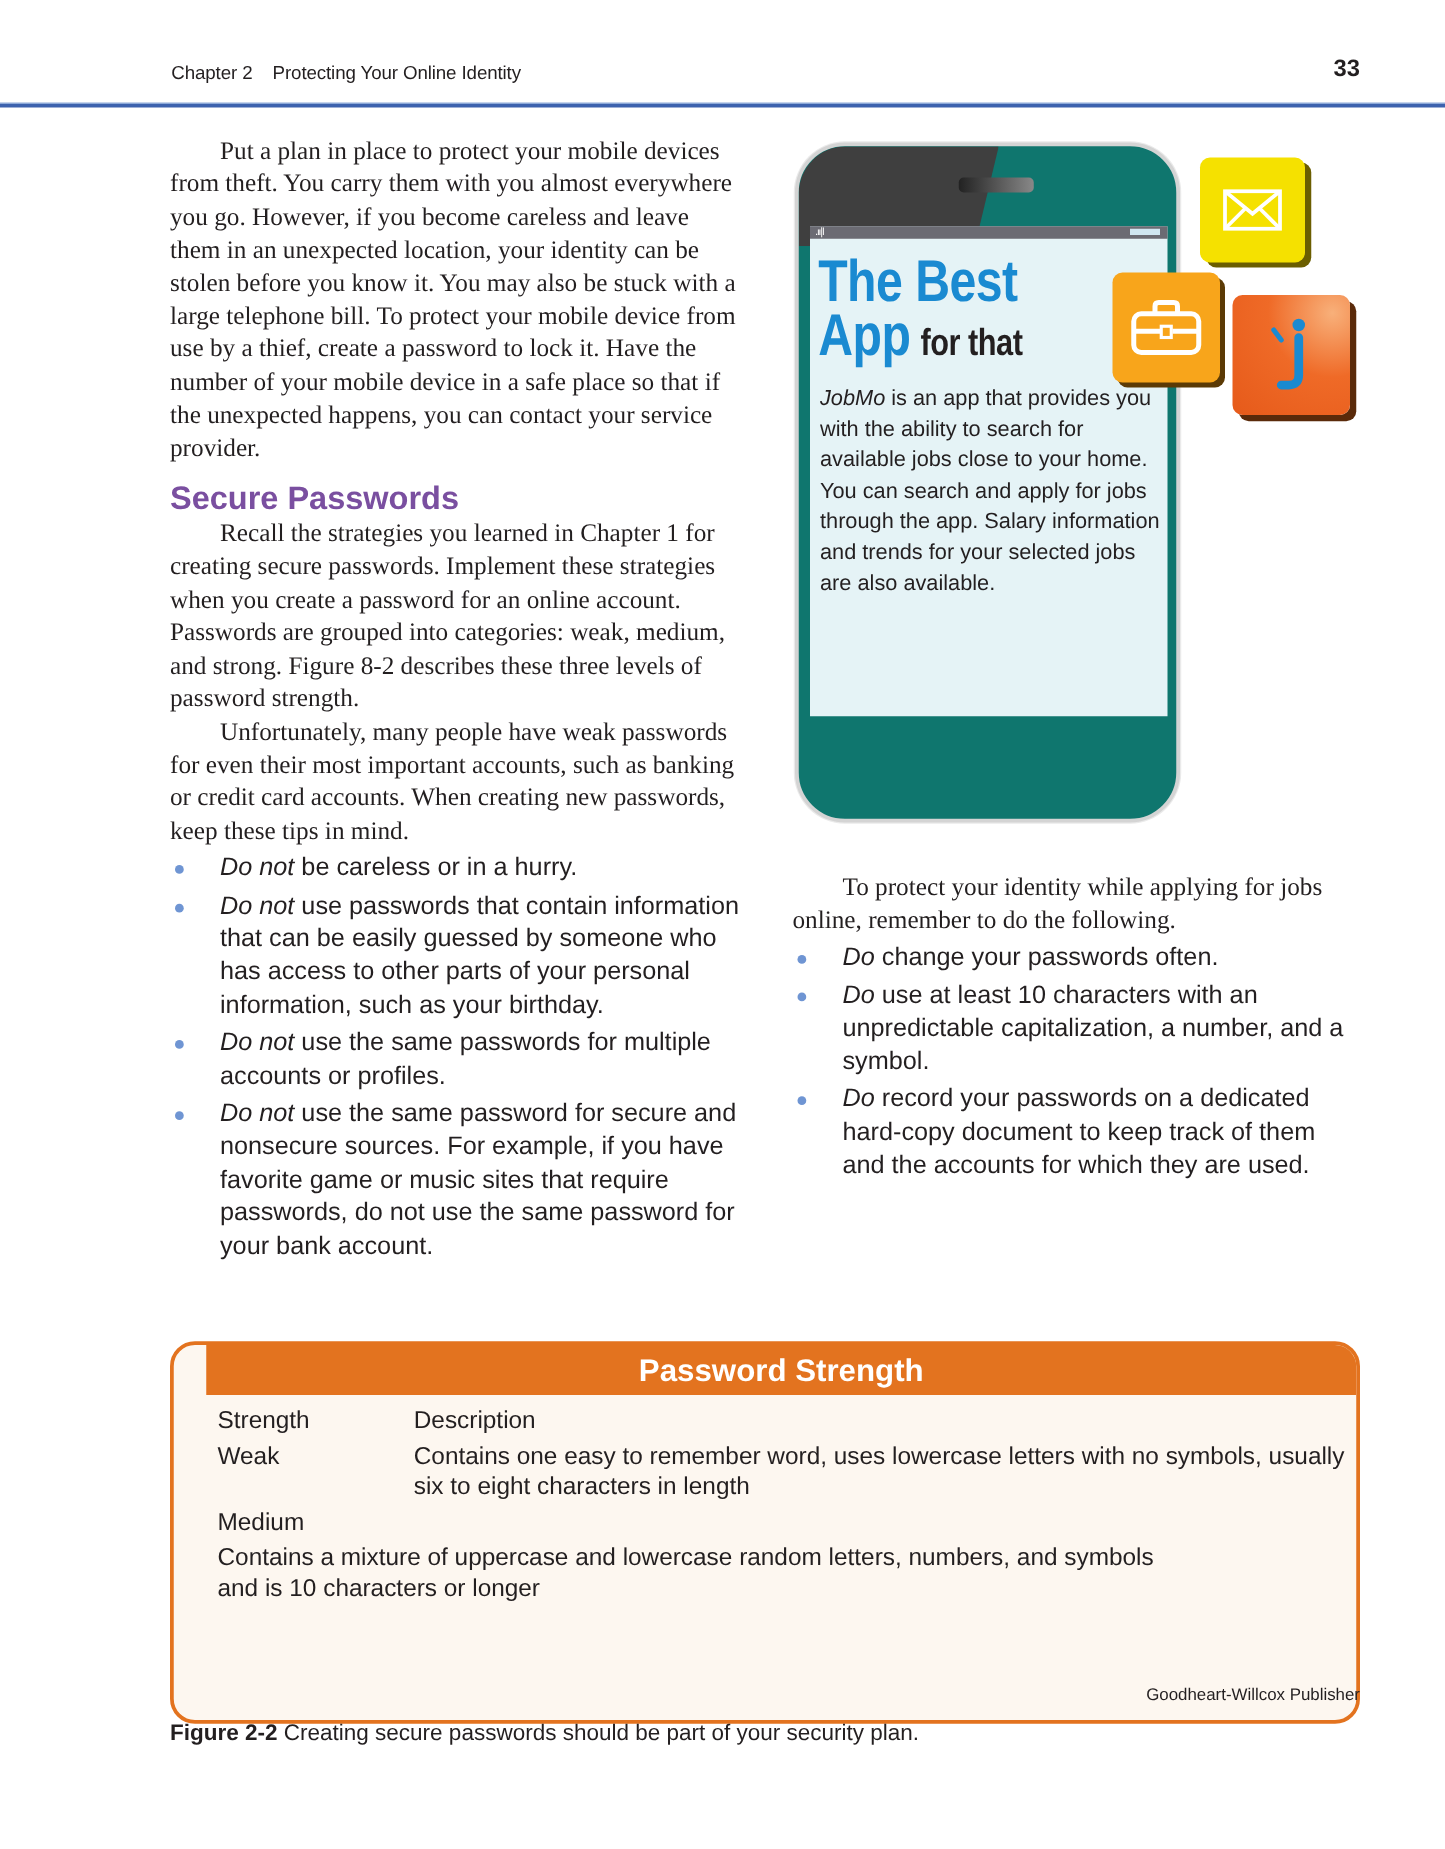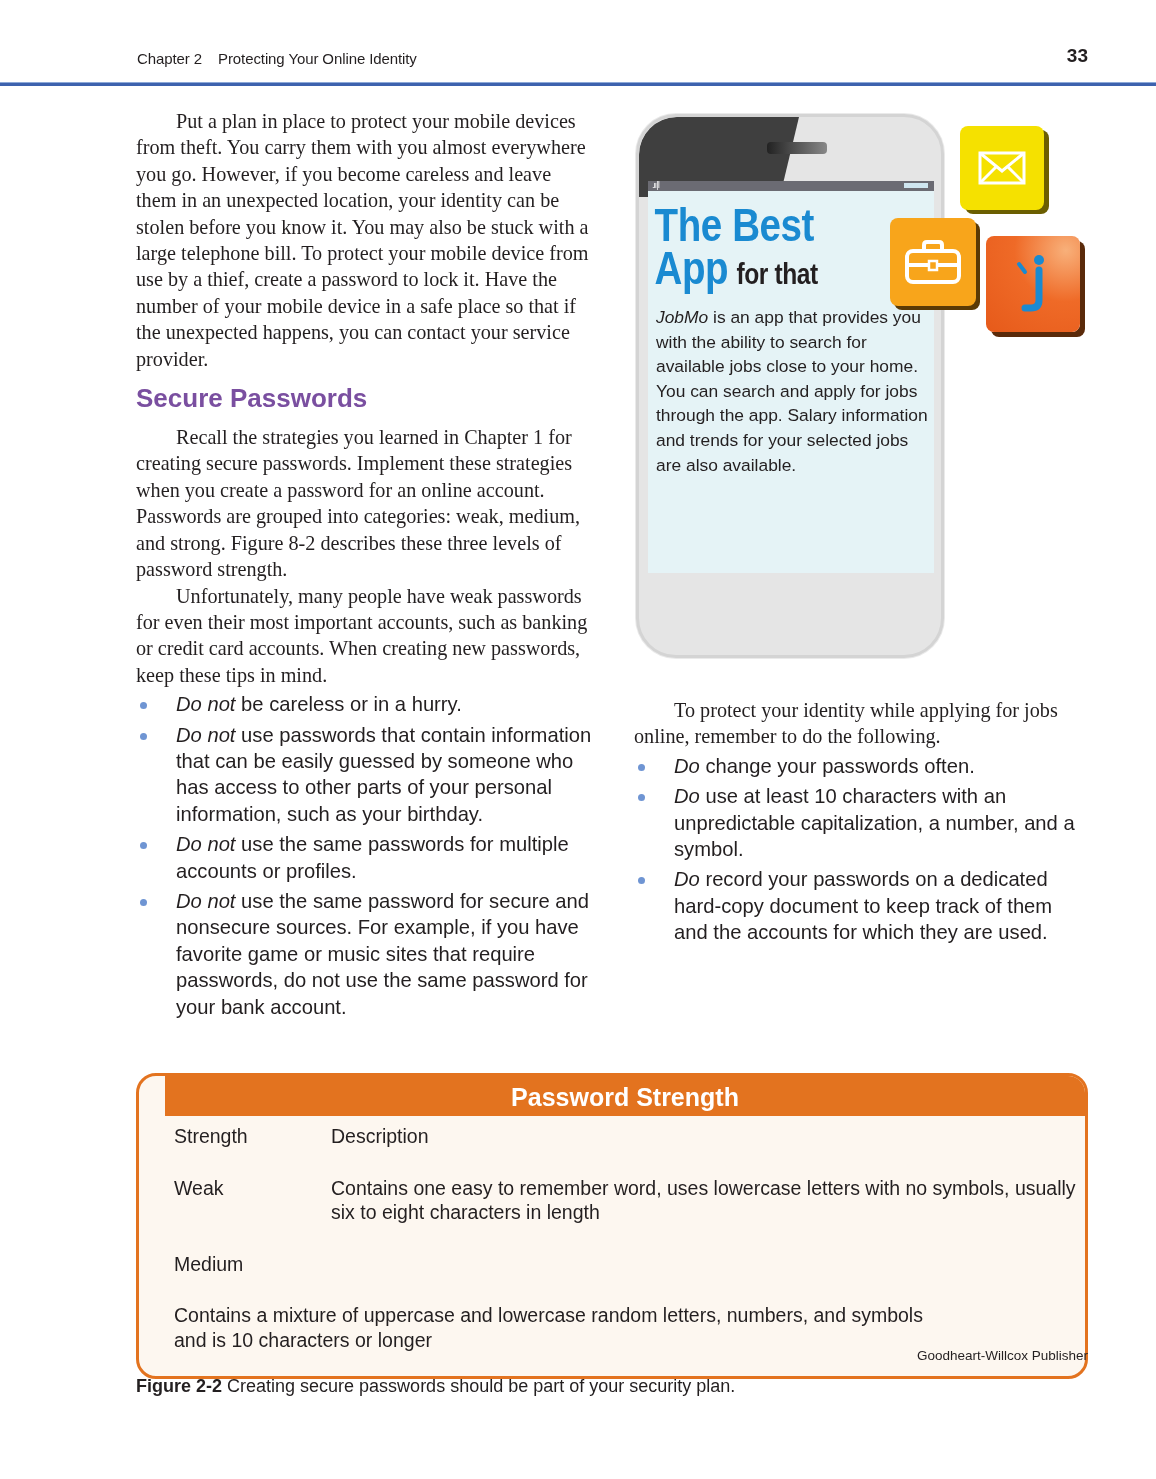--- a/index.html
+++ b/index.html
@@ -26,40 +26,40 @@
   .col-left { position: absolute; left: 136px; top: 108px; width: 460px; }
   .col-right-text { position: absolute; left: 634px; top: 697px; width: 450px; }
 
   .para {
     font-family: "Liberation Serif", serif; font-size: 20.2px; line-height: 26.4px;
     color: #231f20; text-indent: 40px;
   }
 
   .section-heading {
     font-family: "Liberation Sans", sans-serif; font-weight: bold; font-size: 26px;
-    color: #7a4fa0; margin-top: 10px; margin-bottom: 10px; line-height: 32px;
+    color: #7a4fa0; margin-top: 10px; margin-bottom: 0; line-height: 32px;
   }
 
   .bullets { list-style: none; margin-top: 3px; }
   .bullets li {
     position: relative; padding-left: 40px;
     font-family: Liberation Sans, sans-serif; font-size: 20.2px; line-height: 26.4px;
     color: #231f20; margin-bottom: 4px;
   }
   .bullets li .dot {
     position: absolute; left: 4px; top: 11px; width: 7px; height: 7px;
     border-radius: 50%; background: #6f95d3;
   }
   .bullets li em { font-style: italic; }
 
   
   .phone-figure { position: absolute; left: 636px; top: 114px; width: 450px; height: 546px; }
   .phone {
     position: absolute; left: 0; top: 0; width: 308px; height: 544px;
-    border-radius: 40px; background: #e5e5e5;
+    border-radius: 40px; background: #0f766e;
     border: 3px solid #d4d4d4;
     box-shadow: 0 0 0 1px #eaeaea;
     overflow: hidden;
   }
   .phone .gloss {
     position: absolute; left: 0; top: 0; width: 160px; height: 80px;
     background: #3f3f3f;
     clip-path: polygon(0 0, 100% 0, 88% 100%, 0 100%);
     border-top-left-radius: 38px;
   }
@@ -116,21 +116,21 @@
     font-family: "Liberation Sans", sans-serif; font-weight: bold; font-size: 25px;
     text-align: center; line-height: 42px;
   }
   .table-row {
     display: flex; font-family: "Liberation Sans", sans-serif; font-size: 19.5px;
     color: #231f20; line-height: 24.5px; padding-left: 9px;
   }
   .table-row .c1 { width: 157px; flex: none; }
   .table-row .c2 { width: 760px; }
   .table-row.head { font-weight: normal; margin-top: 8px; }
-  .table-row.body { margin-top: 27px; }
+  .table-row.body { margin-top: 4px; }
 
   .credit {
     position: absolute; right: 68px; top: 1348px;
     font-family: "Liberation Sans", sans-serif; font-size: 13.5px; color: #231f20;
   }
   .caption {
     position: absolute; left: 136px; top: 1376px;
     font-family: "Liberation Sans", sans-serif; font-size: 18px; color: #231f20;
   }
   .caption .fig-label { font-weight: bold; }

